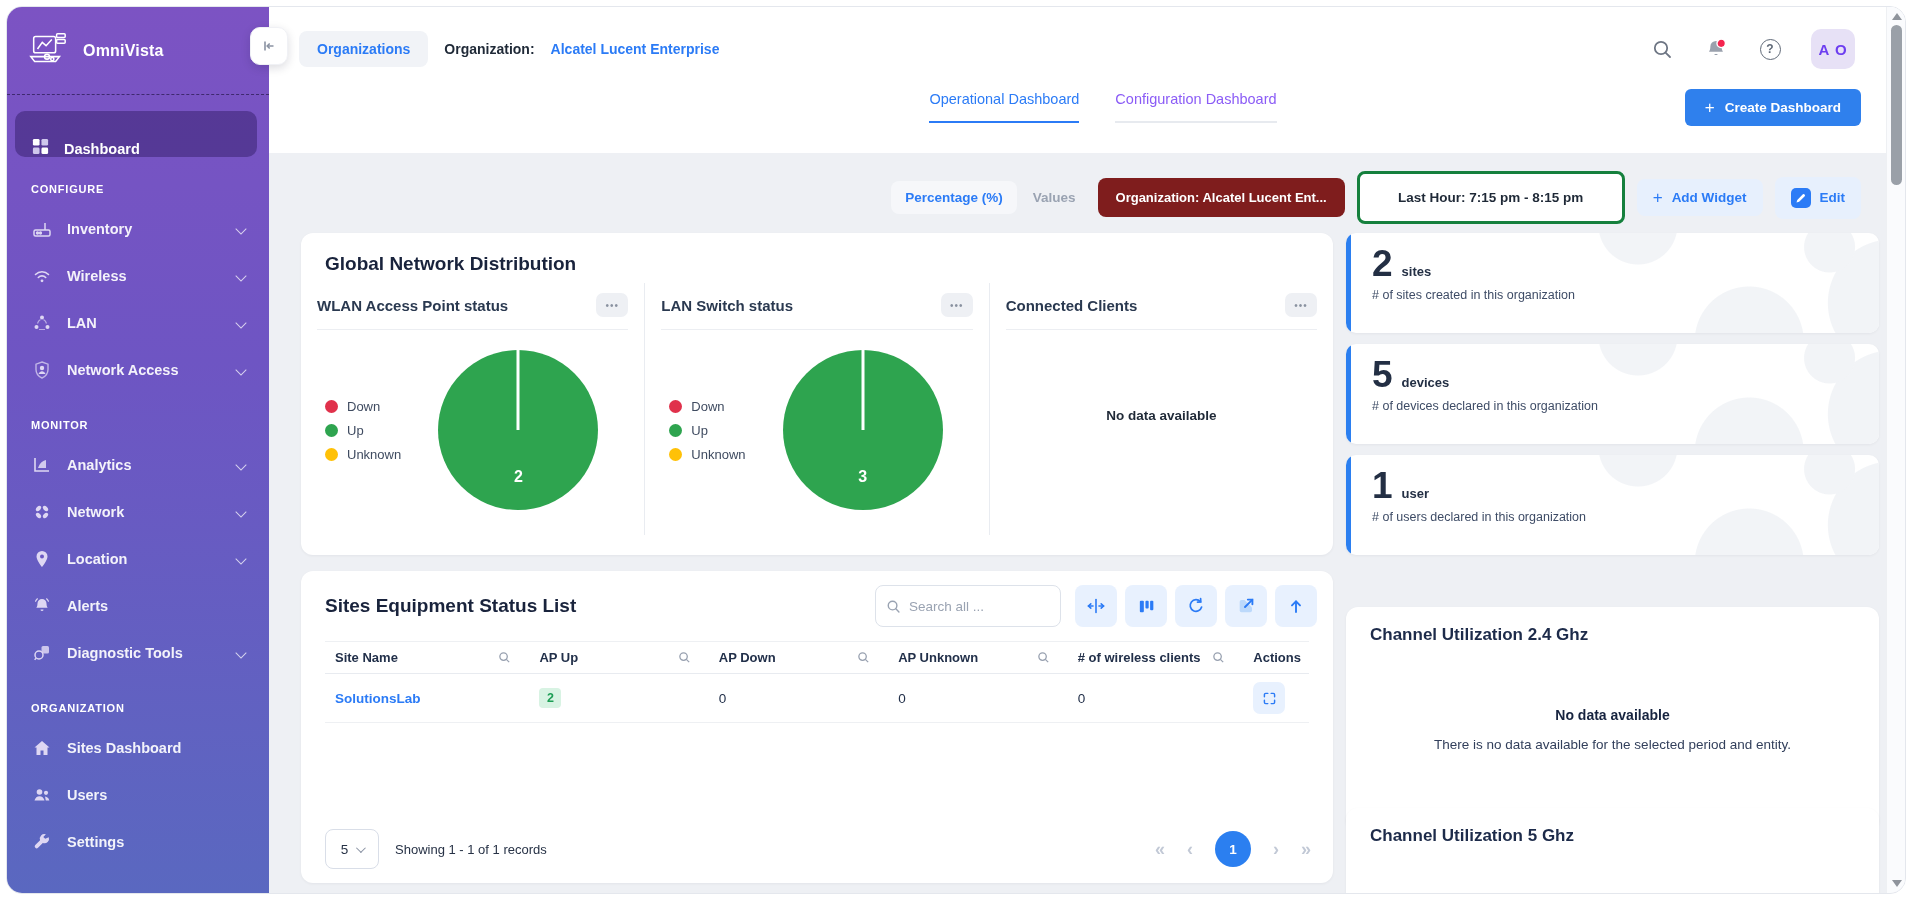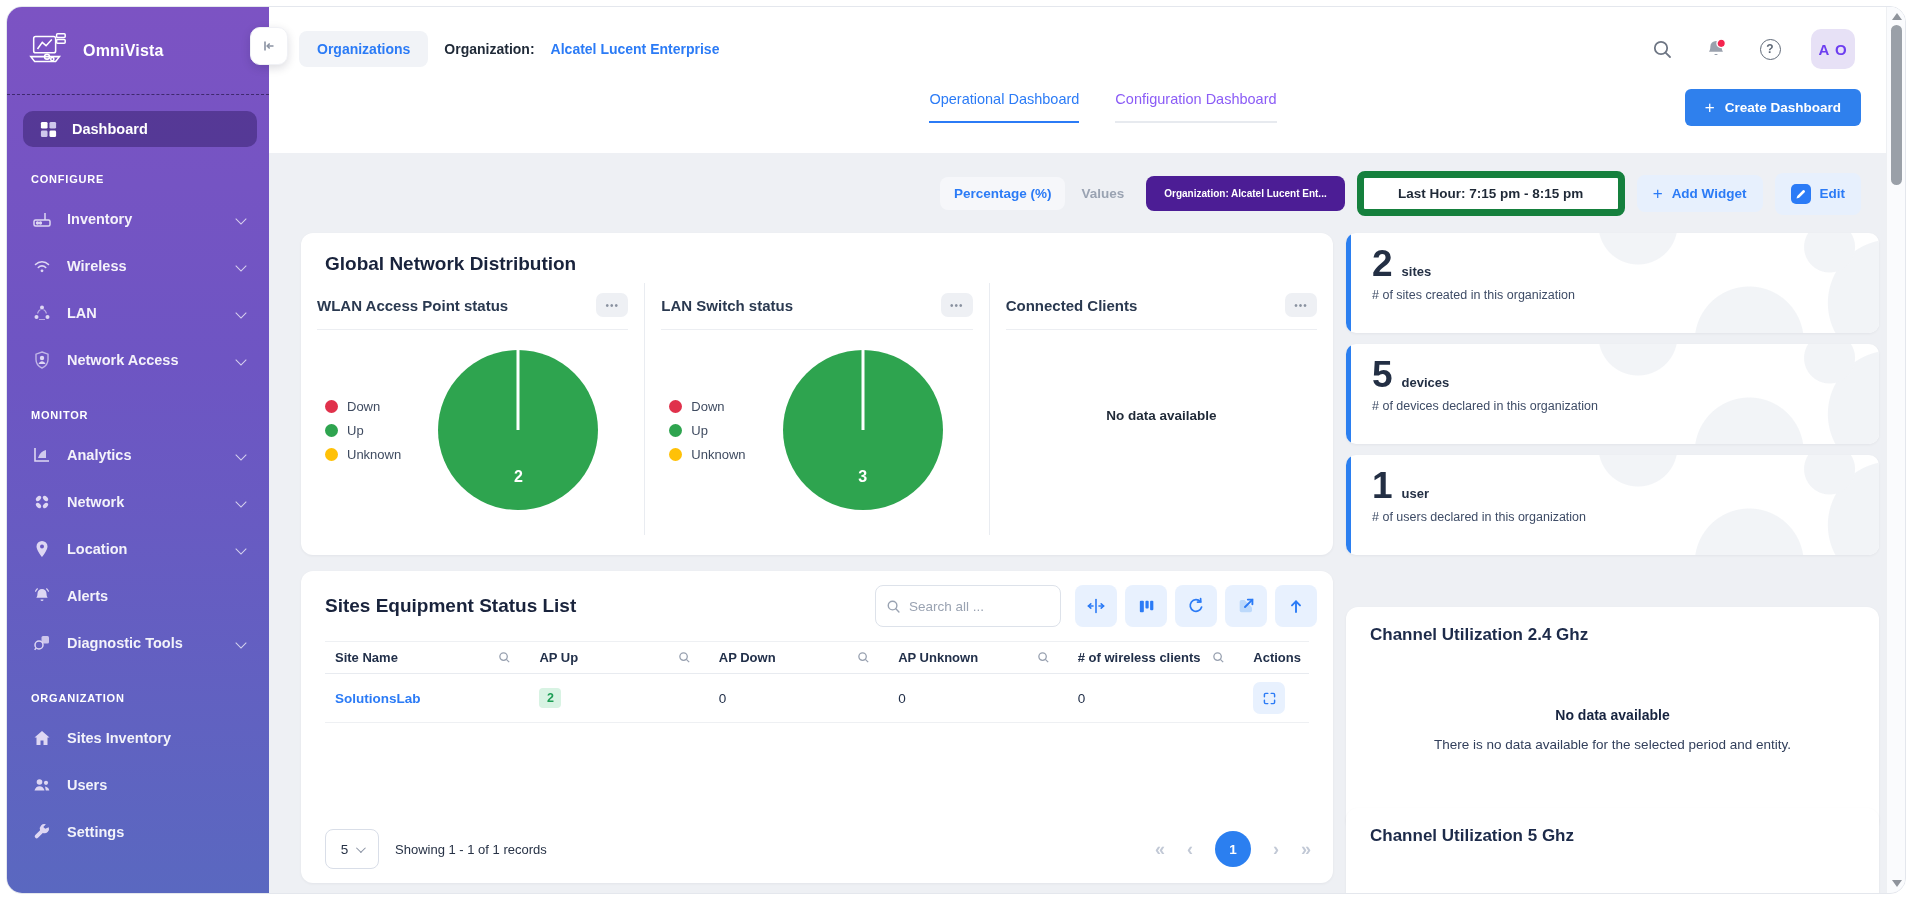--- a/index.html
+++ b/index.html
@@ -10,22 +10,22 @@
 
   
   .sidebar { position:absolute; left:0; top:0; bottom:0; width:262px;
     background:linear-gradient(180deg,#7c53c3 0%,#6e55c3 40%,#5a68c0 100%); color:#fff; z-index:3; }
   .s-header { height:88px; display:flex; align-items:center; gap:14px; padding-left:20px;
     border-bottom:1.5px dashed rgba(15,8,40,.55); }
   .s-title { font-size:16px; font-weight:700; letter-spacing:.2px; }
   .collapse-btn { position:absolute; left:243px; top:20px; width:38px; height:38px; background:#fff;
     border:1px solid #f0f1f5; border-radius:10px; box-shadow:0 3px 10px rgba(20,20,50,.15);
     display:flex; align-items:center; justify-content:center; z-index:9; cursor:pointer; }
-  .s-active { margin:16px 12px 0 16px; height:36px; border-radius:10px; background:rgba(52,30,105,.5);
-    display:flex; align-items:center; gap:13px; padding-left:14px; font-weight:700; font-size:14.5px; }
+  .s-active { margin:16px 12px 0 8px; height:46px; border-radius:10px; background:rgba(52,30,105,.5);
+    display:flex; align-items:flex-end; gap:13px; padding-left:14px; font-weight:700; font-size:14.5px; }
   .s-section { margin:26px 0 10px 24px; font-size:11px; font-weight:700; letter-spacing:.8px; color:#fff; }
   .s-item { height:47px; display:flex; align-items:center; gap:14px; padding-left:24px;
     font-size:14.5px; font-weight:600; color:rgba(255,255,255,.92); cursor:pointer; }
   .s-icon { width:22px; height:22px; display:flex; align-items:center; justify-content:center; color:#ded7f3; }
   .s-chev { width:8px; height:8px; border-right:1.8px solid rgba(255,255,255,.72);
     border-bottom:1.8px solid rgba(255,255,255,.72); transform:rotate(45deg);
     margin-left:auto; margin-right:24px; }
 
   
   .main { position:absolute; left:262px; top:0; right:0; bottom:0; background:#eef0f4; overflow:hidden; }
@@ -47,24 +47,24 @@
   .tab.active { color:#2b7bf6; border-bottom-color:#2b7bf6; }
   .btn-primary { position:absolute; right:44px; top:-2px; background:#2f80ed; color:#fff;
     font-size:13.5px; font-weight:700; padding:11px 20px; border-radius:6px; border:none;
     display:flex; align-items:center; gap:10px; cursor:pointer; }
   .plus { font-size:17px; font-weight:400; line-height:10px; }
 
   
   .controls { position:absolute; top:164px; right:44px; display:flex; align-items:center; gap:12px; z-index:2; }
   .seg-active { background:#f6f7fa; border-radius:8px; padding:9px 14px; color:#2b7bf6; font-weight:700; font-size:13.5px; cursor:pointer; }
   .seg { color:#9aa3b2; font-weight:600; font-size:13.5px; padding:9px 4px; cursor:pointer; }
-  .btn-filter { background:#4c1d95; color:#fff; font-weight:700; font-size:10px;
+  .btn-filter { background:#7f1d1d; color:#fff; font-weight:700; font-size:13px;
     padding:12px 18px; border-radius:8px; border:none; cursor:pointer; margin-left:6px; }
-  .btn-time { background:#fff; border:7px solid #15803d; border-radius:8px; color:#1f2937;
-    font-weight:600; font-size:13.5px; padding:8px 16px; min-width:268px; cursor:pointer; }
+  .btn-time { background:#fff; border:3px solid #15803d; border-radius:8px; color:#1f2937;
+    font-weight:600; font-size:13.5px; padding:16px 16px; min-width:268px; cursor:pointer; }
   .btn-light { background:#e7f0fd; color:#2b7bf6; font-weight:700; font-size:13.5px;
     padding:11px 16px; border-radius:8px; border:none; display:flex; align-items:center; gap:9px; cursor:pointer; }
   .pen-badge { width:20px; height:20px; border-radius:5px; background:#2b7bf6;
     display:flex; align-items:center; justify-content:center; }
 
   .card { position:absolute; background:#fff; border-radius:12px; box-shadow:0 1px 3px rgba(16,24,40,.05); }
 
   
   .card-dist { left:32px; top:226px; width:1032px; height:322px; }
   .card-title { font-size:19px; font-weight:700; color:#19233c; padding:20px 24px 8px 24px; }
@@ -301,21 +301,21 @@
     </div>
 
     <div class="s-section">ORGANIZATION</div>
 
     <div class="s-item">
       <span class="s-icon">
         <svg width="20" height="20" viewBox="0 0 20 20" fill="currentColor">
           <path d="M10 3 l7.5 6.5 h-2 V17 h-4 v-4.5 h-3 V17 h-4 V9.5 h-2 z"></path>
         </svg>
       </span>
-      <span>Sites Inventory</span>
+      <span>Sites Dashboard</span>
     </div>
 
     <div class="s-item">
       <span class="s-icon">
         <svg width="20" height="20" viewBox="0 0 20 20" fill="currentColor">
           <circle cx="7.5" cy="7" r="2.8"></circle>
           <path d="M2.5 15.5 c.7-2.8 2.6-4.3 5-4.3 s4.3 1.5 5 4.3 z"></path>
           <circle cx="14" cy="7.8" r="2.1"></circle>
           <path d="M13 11.6 c2.2.3 3.7 1.6 4.3 3.9 h-3.5 z"></path>
         </svg>

